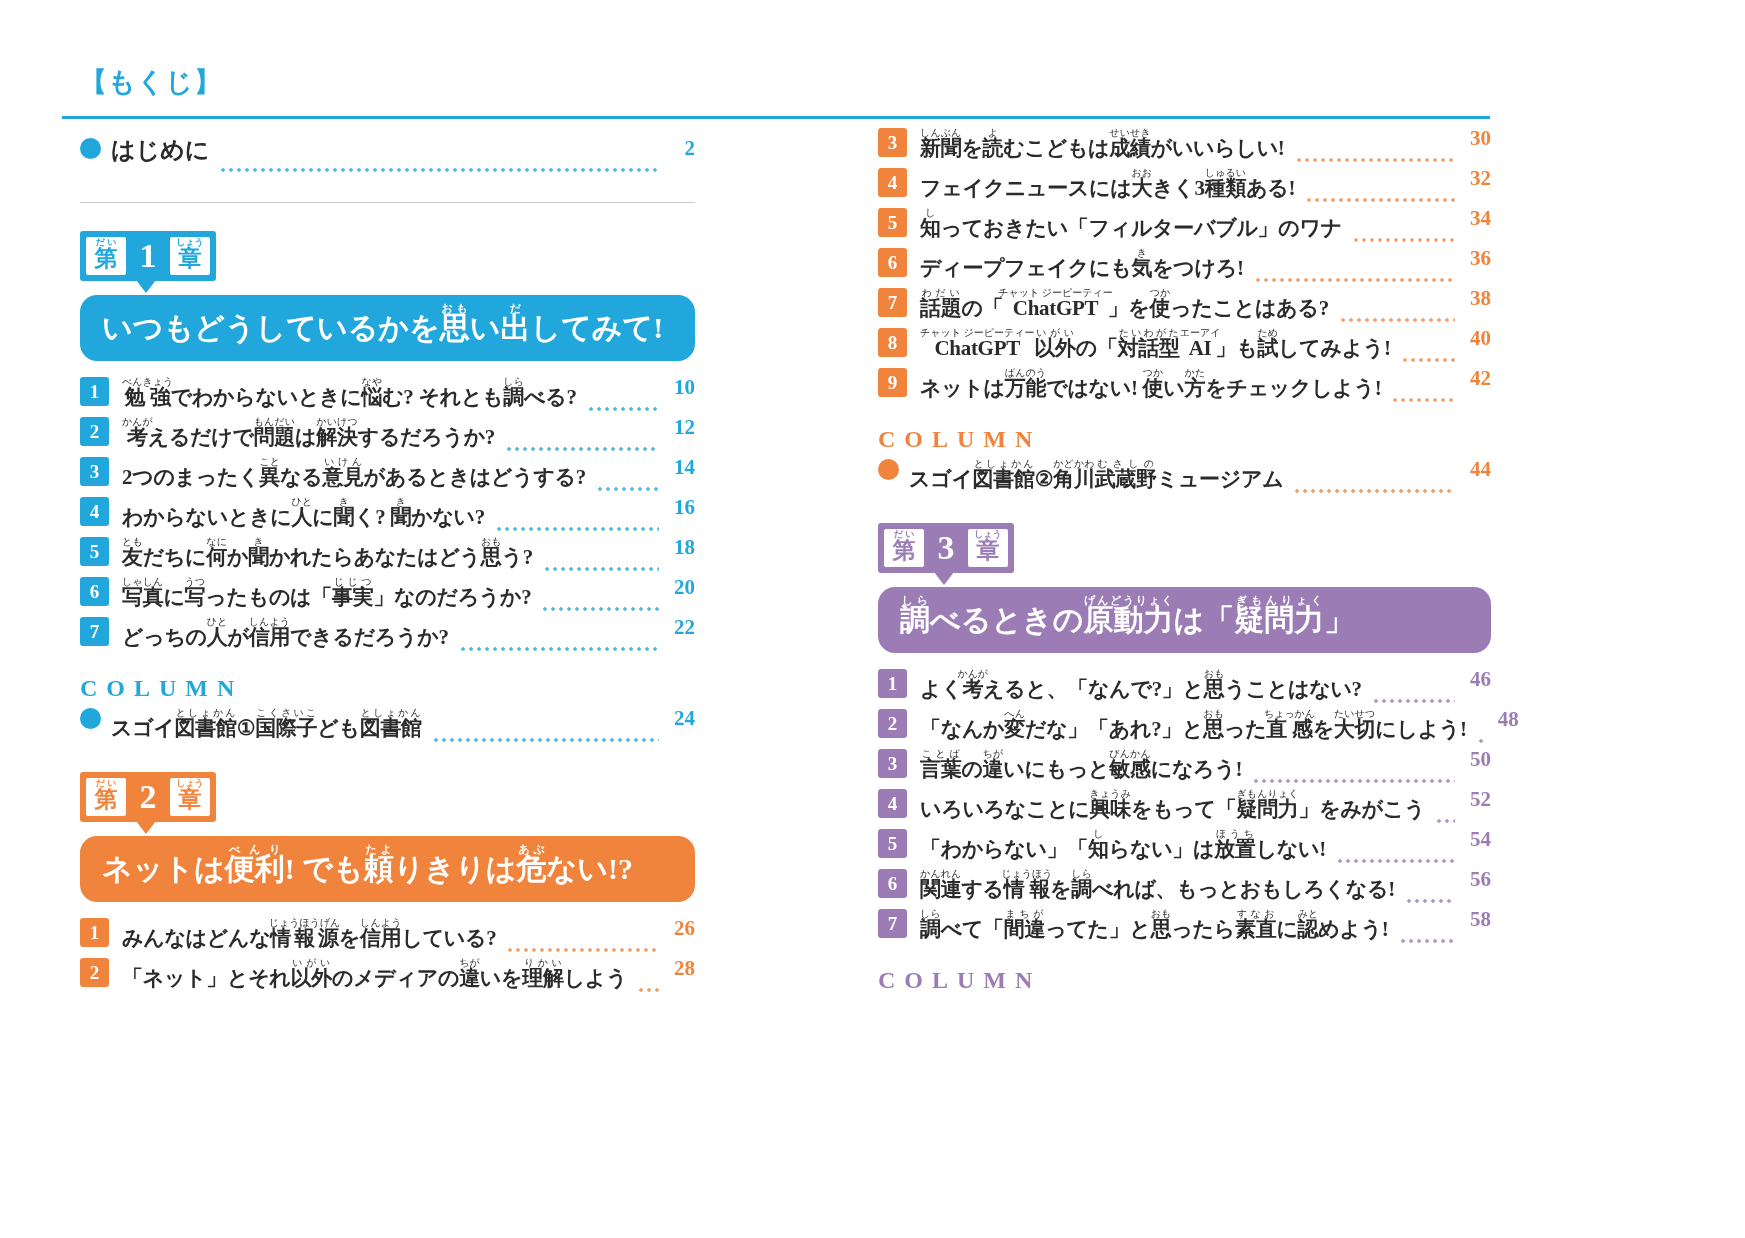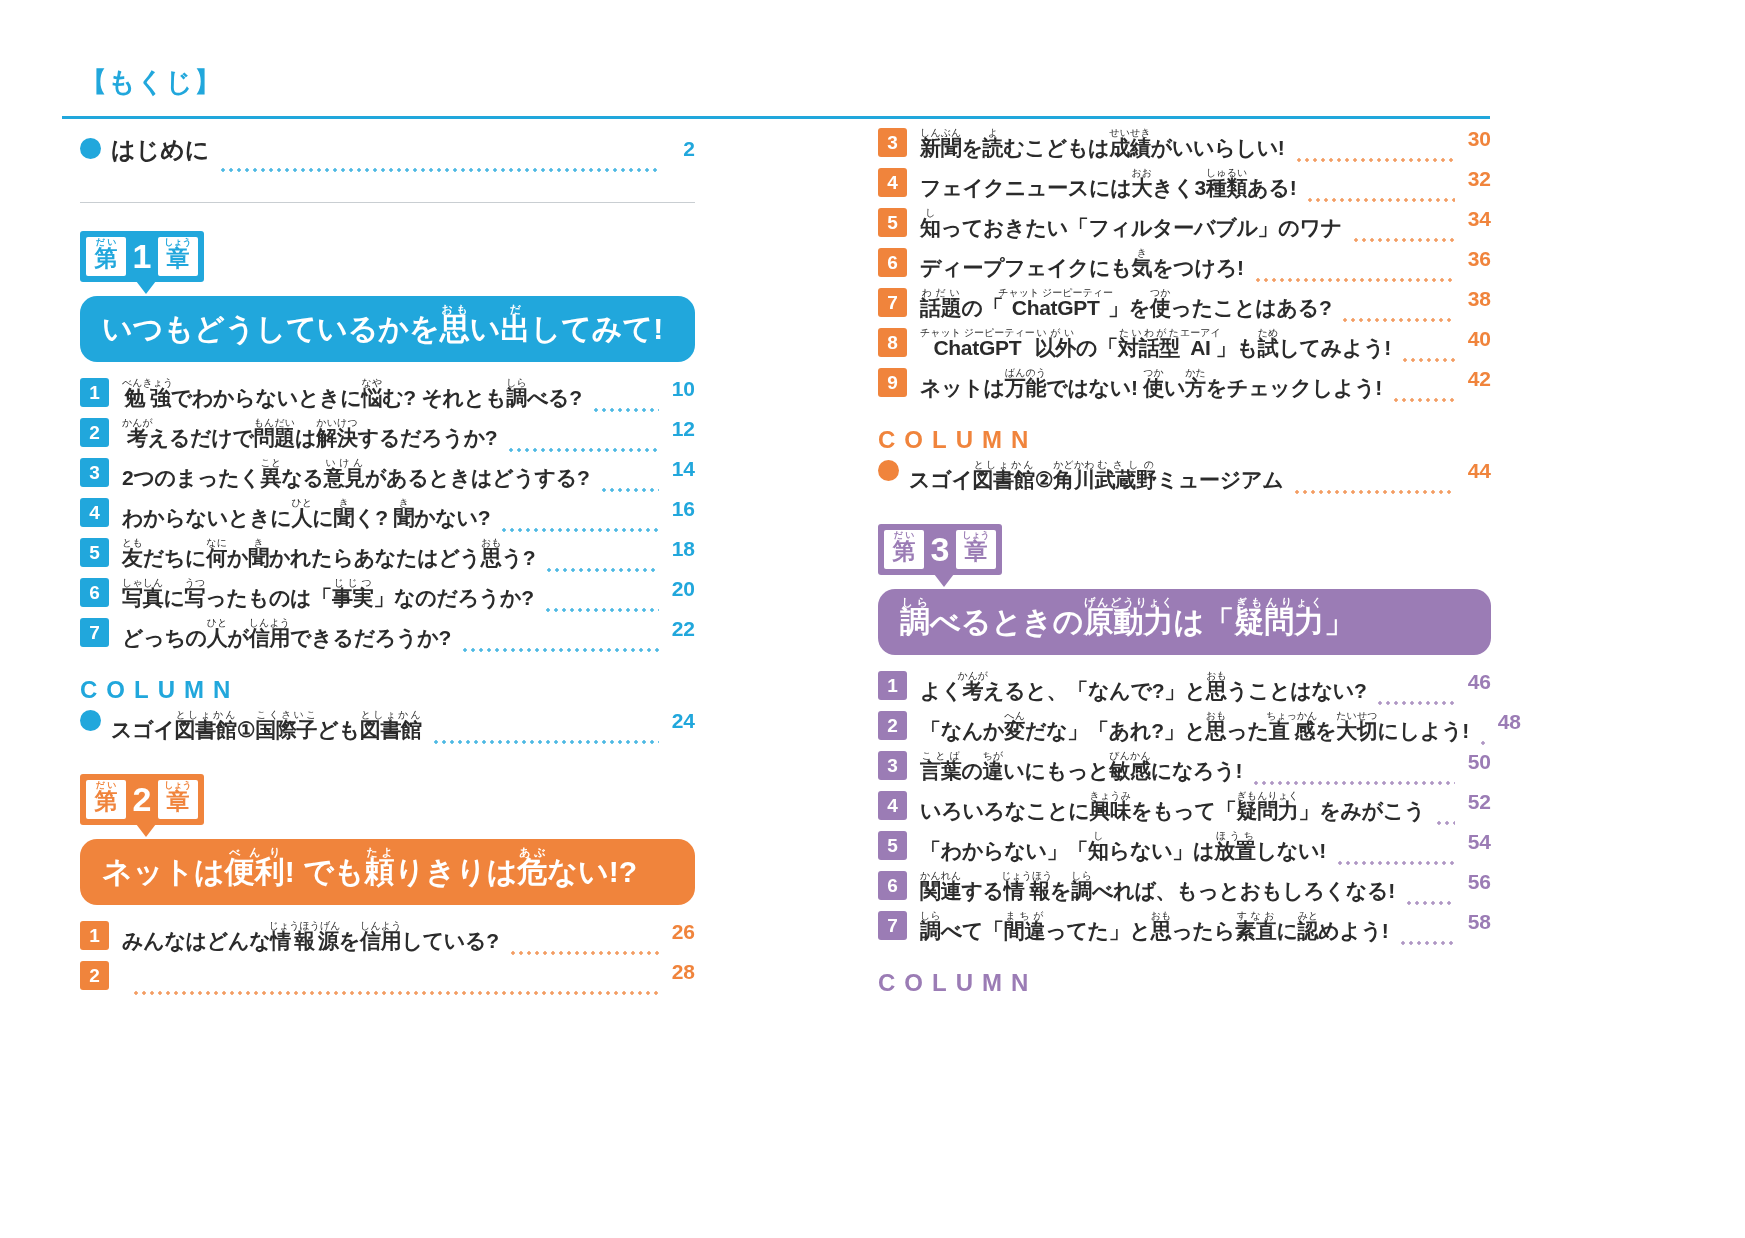--- a/index.html
+++ b/index.html
@@ -1,20 +1,20 @@
 <!DOCTYPE html>
 <html><head>
 <meta charset="utf-8">
 <style>
   html, body { margin: 0; padding: 0; background: #ffffff; }
   .page {
     position: relative;
     width: 1704px; height: 1238px;
     background: #ffffff;
-    font-family: Liberation Sans, sans-serif;
+    font-family: Liberation Serif, serif;
     color: #2b2b2b;
     overflow: hidden;
     --accent: #21a7dc;
   }
   .page-title {
     position: absolute; left: 80px; top: 64px;
     font-size: 27px; font-weight: bold; color: var(--accent);
     letter-spacing: 1px;
   }
   .header-rule {
@@ -49,21 +49,21 @@
     flex: none; font-size: 21px; font-weight: bold; color: var(--c);
     min-width: 28px; text-align: right; padding-bottom: 2px;
   }
 
   
   .chapter-header { margin-top: 24px; }
   section[data-chapter]:first-child .chapter-header,
   .col-left section:first-of-type .chapter-header { margin-top: 28px; }
   .chapter-badge {
     position: relative; display: inline-flex; align-items: stretch;
-    background: var(--c); padding: 6px; border-radius: 3px;
+    gap: 6px; background: var(--c); padding: 6px; border-radius: 3px;
   }
   .chapter-badge::after {
     content: ""; position: absolute; left: 56px; bottom: -12px;
     width: 0; height: 0;
     border-left: 10px solid transparent; border-right: 10px solid transparent;
     border-top: 13px solid var(--c);
   }
   .badge-cell {
     background: #ffffff; color: var(--c); width: 40px; text-align: center;
     font-weight: bold; font-size: 23px; padding: 2px 0 4px; border-radius: 2px;
@@ -182,20 +182,21 @@
           </div><div class="chapter-banner" data-name="chapter-title-banner">ネットは<ruby>便利<rt>べんり</rt></ruby>! でも<ruby>頼<rt>たよ</rt></ruby>りきりは<ruby>危<rt>あぶ</rt></ruby>ない!?</div></div>
         <div class="toc-items" data-name="toc-item-list">
           <div class="toc-item" data-name="toc-item">
             <span class="num-badge" data-name="item-number-badge">1</span>
             <span class="item-text" data-name="item-title">みんなはどんな<ruby>情報源<rt>じょうほうげん</rt></ruby>を<ruby>信用<rt>しんよう</rt></ruby>している?</span>
             <span class="leader" data-name="dotted-leader"></span>
             <span class="pagenum" data-name="page-number">26</span>
           </div>
           <div class="toc-item" data-name="toc-item">
             <span class="num-badge" data-name="item-number-badge">2</span>
+            <span class="item-text" data-name="item-title">「ネット」とそれ<ruby>以外<rt>いがい</rt></ruby>のメディアの<ruby>違<rt>ちが</rt></ruby>いを<ruby>理解<rt>りかい</rt></ruby>しよう</span>
             <span class="leader" data-name="dotted-leader"></span>
             <span class="pagenum" data-name="page-number">28</span>
           </div>
         </div>
       </section>
   </div>
 
   <div class="col col-right" data-name="right-column">
     <section data-chapter="1" data-name="chapter-2-section-right" style="--c: #f0843c;">
         <div class="toc-items" data-name="toc-item-list">

